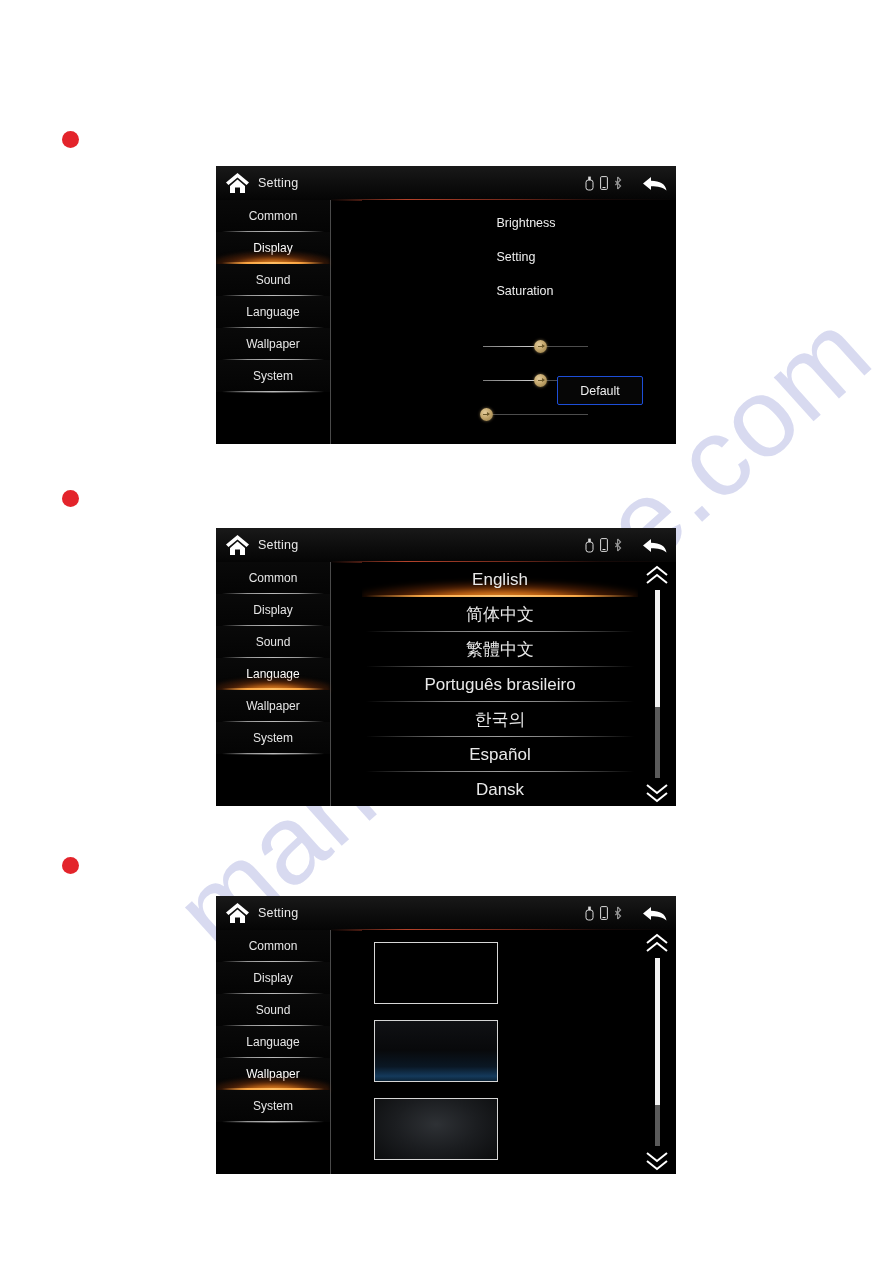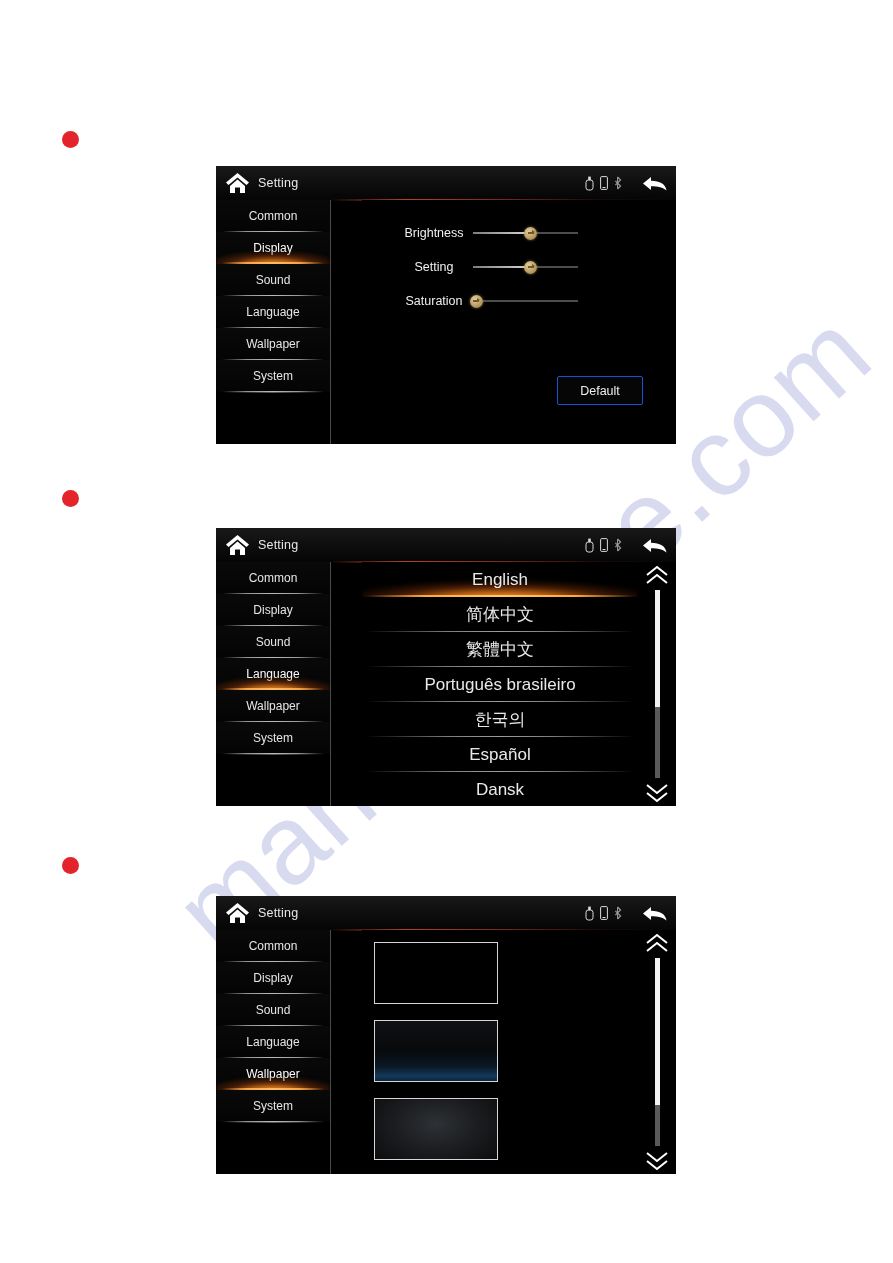--- a/index.html
+++ b/index.html
@@ -45,21 +45,20 @@
 
   
   .device{
     position:absolute;
     left:216px;
     width:460px;
     background:#000000;
     z-index:2;
     overflow:hidden;
     color:#ffffff;
-    text-align:center;
   }
   .dev1{top:166px;height:278px;}
   .dev2{top:528px;height:278px;}
   .dev3{top:896px;height:278px;}
 
   
   .titlebar{
     position:relative;
     height:34px;
     display:flex;
@@ -153,20 +152,21 @@
     background:#000;
   }
 
   
   .slider-area{padding:16px 0 0 0;}
   .slider-row{
     display:flex;
     align-items:center;
     height:34px;
     padding-left:33px;
+    flex-direction:column;
   }
   .slider-label{
     font-size:12.5px;
     color:#efefef;
     width:78px;
     flex:0 0 78px;
   }
   .slider-track-wrap{
     position:relative;
     width:105px;

